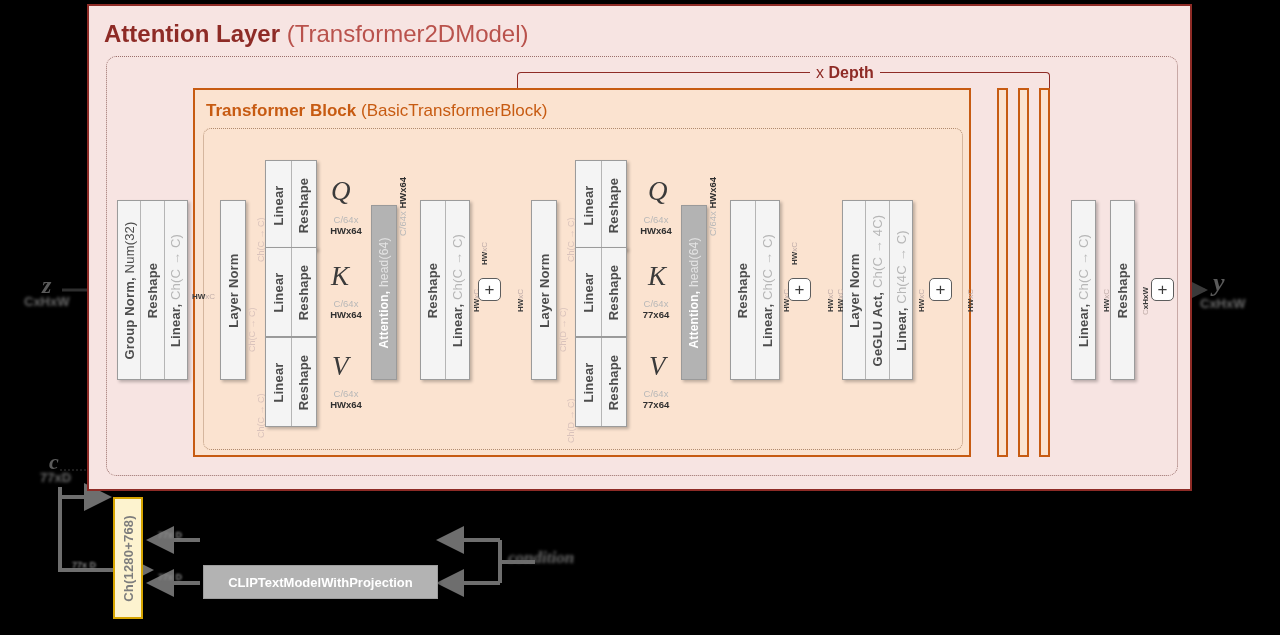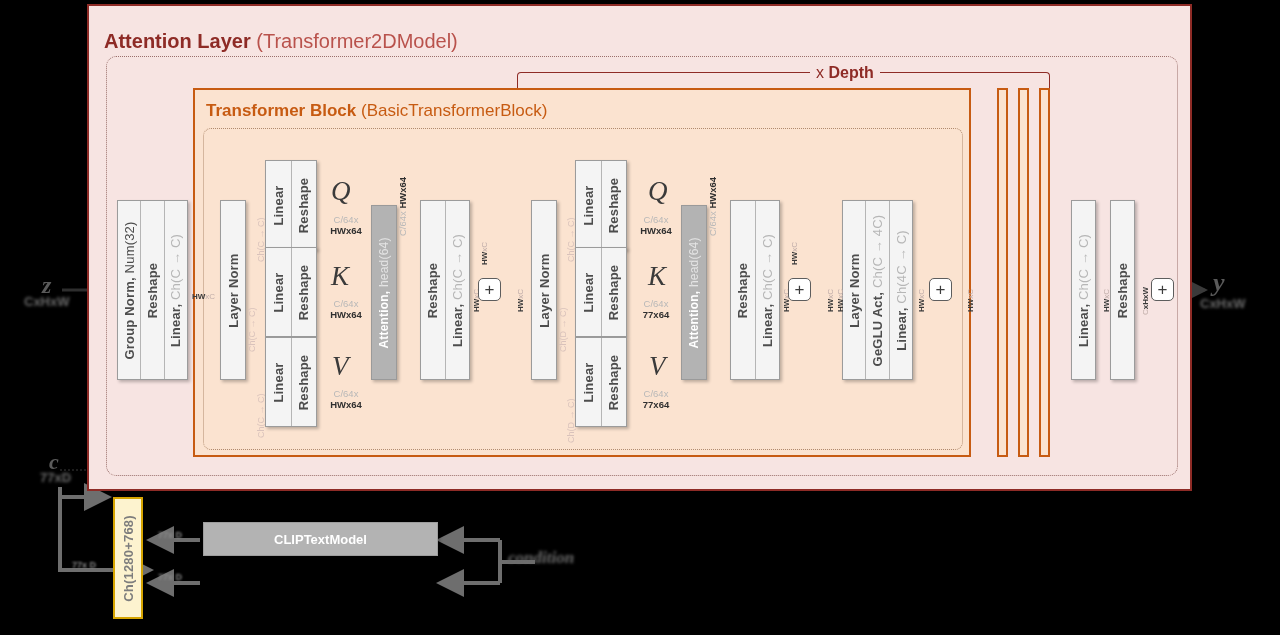--- a/index.html
+++ b/index.html
@@ -8,21 +8,21 @@
     font-family:"Liberation Sans","DejaVu Sans",sans-serif;
   }
   .root{position:absolute;inset:0;background:#000;}
 
   
   .attn-layer{
     position:absolute;left:87px;top:4px;width:1105px;height:487px;
     background:#f7e4e2;border:2px solid #8e2b26;box-sizing:border-box;
   }
   .attn-title{
-    position:absolute;left:15px;top:24px;font-size:20px;white-space:nowrap;
+    position:absolute;left:15px;top:14px;font-size:24px;white-space:nowrap;
     color:#b9524c;
   }
   .attn-title b{color:#8e2b26;font-weight:bold;}
 
   .dashed-outer{
     position:absolute;left:17px;top:50px;width:1072px;height:420px;
     border:1px dotted #9a6f6b;border-radius:10px;box-sizing:border-box;
   }
 
   
@@ -512,22 +512,22 @@
   <div class="io" style="left:1213px;top:268px;font-size:26px;">y</div>
   <div class="io-sub" style="left:1200px;top:296px;">CxHxW</div>
 
   <div class="io" style="left:49px;top:449px;font-size:22px;">c</div>
   <div class="io-sub" style="left:40px;top:470px;">77xD</div>
 
   <div class="concat-col">
     <div class="vtxt">Ch(1280+768)</div>
   </div>
 
-  <div class="clipbox" style="left:203px;top:522px;width:235px;height:34px;">
-    <span>CLIPTextModel</span>
+  <div class="clipbox" style="left:203px;top:565px;width:235px;height:34px;">
+    <span>CLIPTextModelWithProjection</span>
   </div>
 
   <div class="blurlabel" style="left:508px;top:548px;font-size:17px;">condition</div>
 
   <div class="blurtiny" style="left:158px;top:530px;">77x D</div>
   <div class="blurtiny" style="left:158px;top:572px;">77x D</div>
   <div class="blurtiny" style="left:72px;top:560px;">77x D</div>
 
 
 </div>

